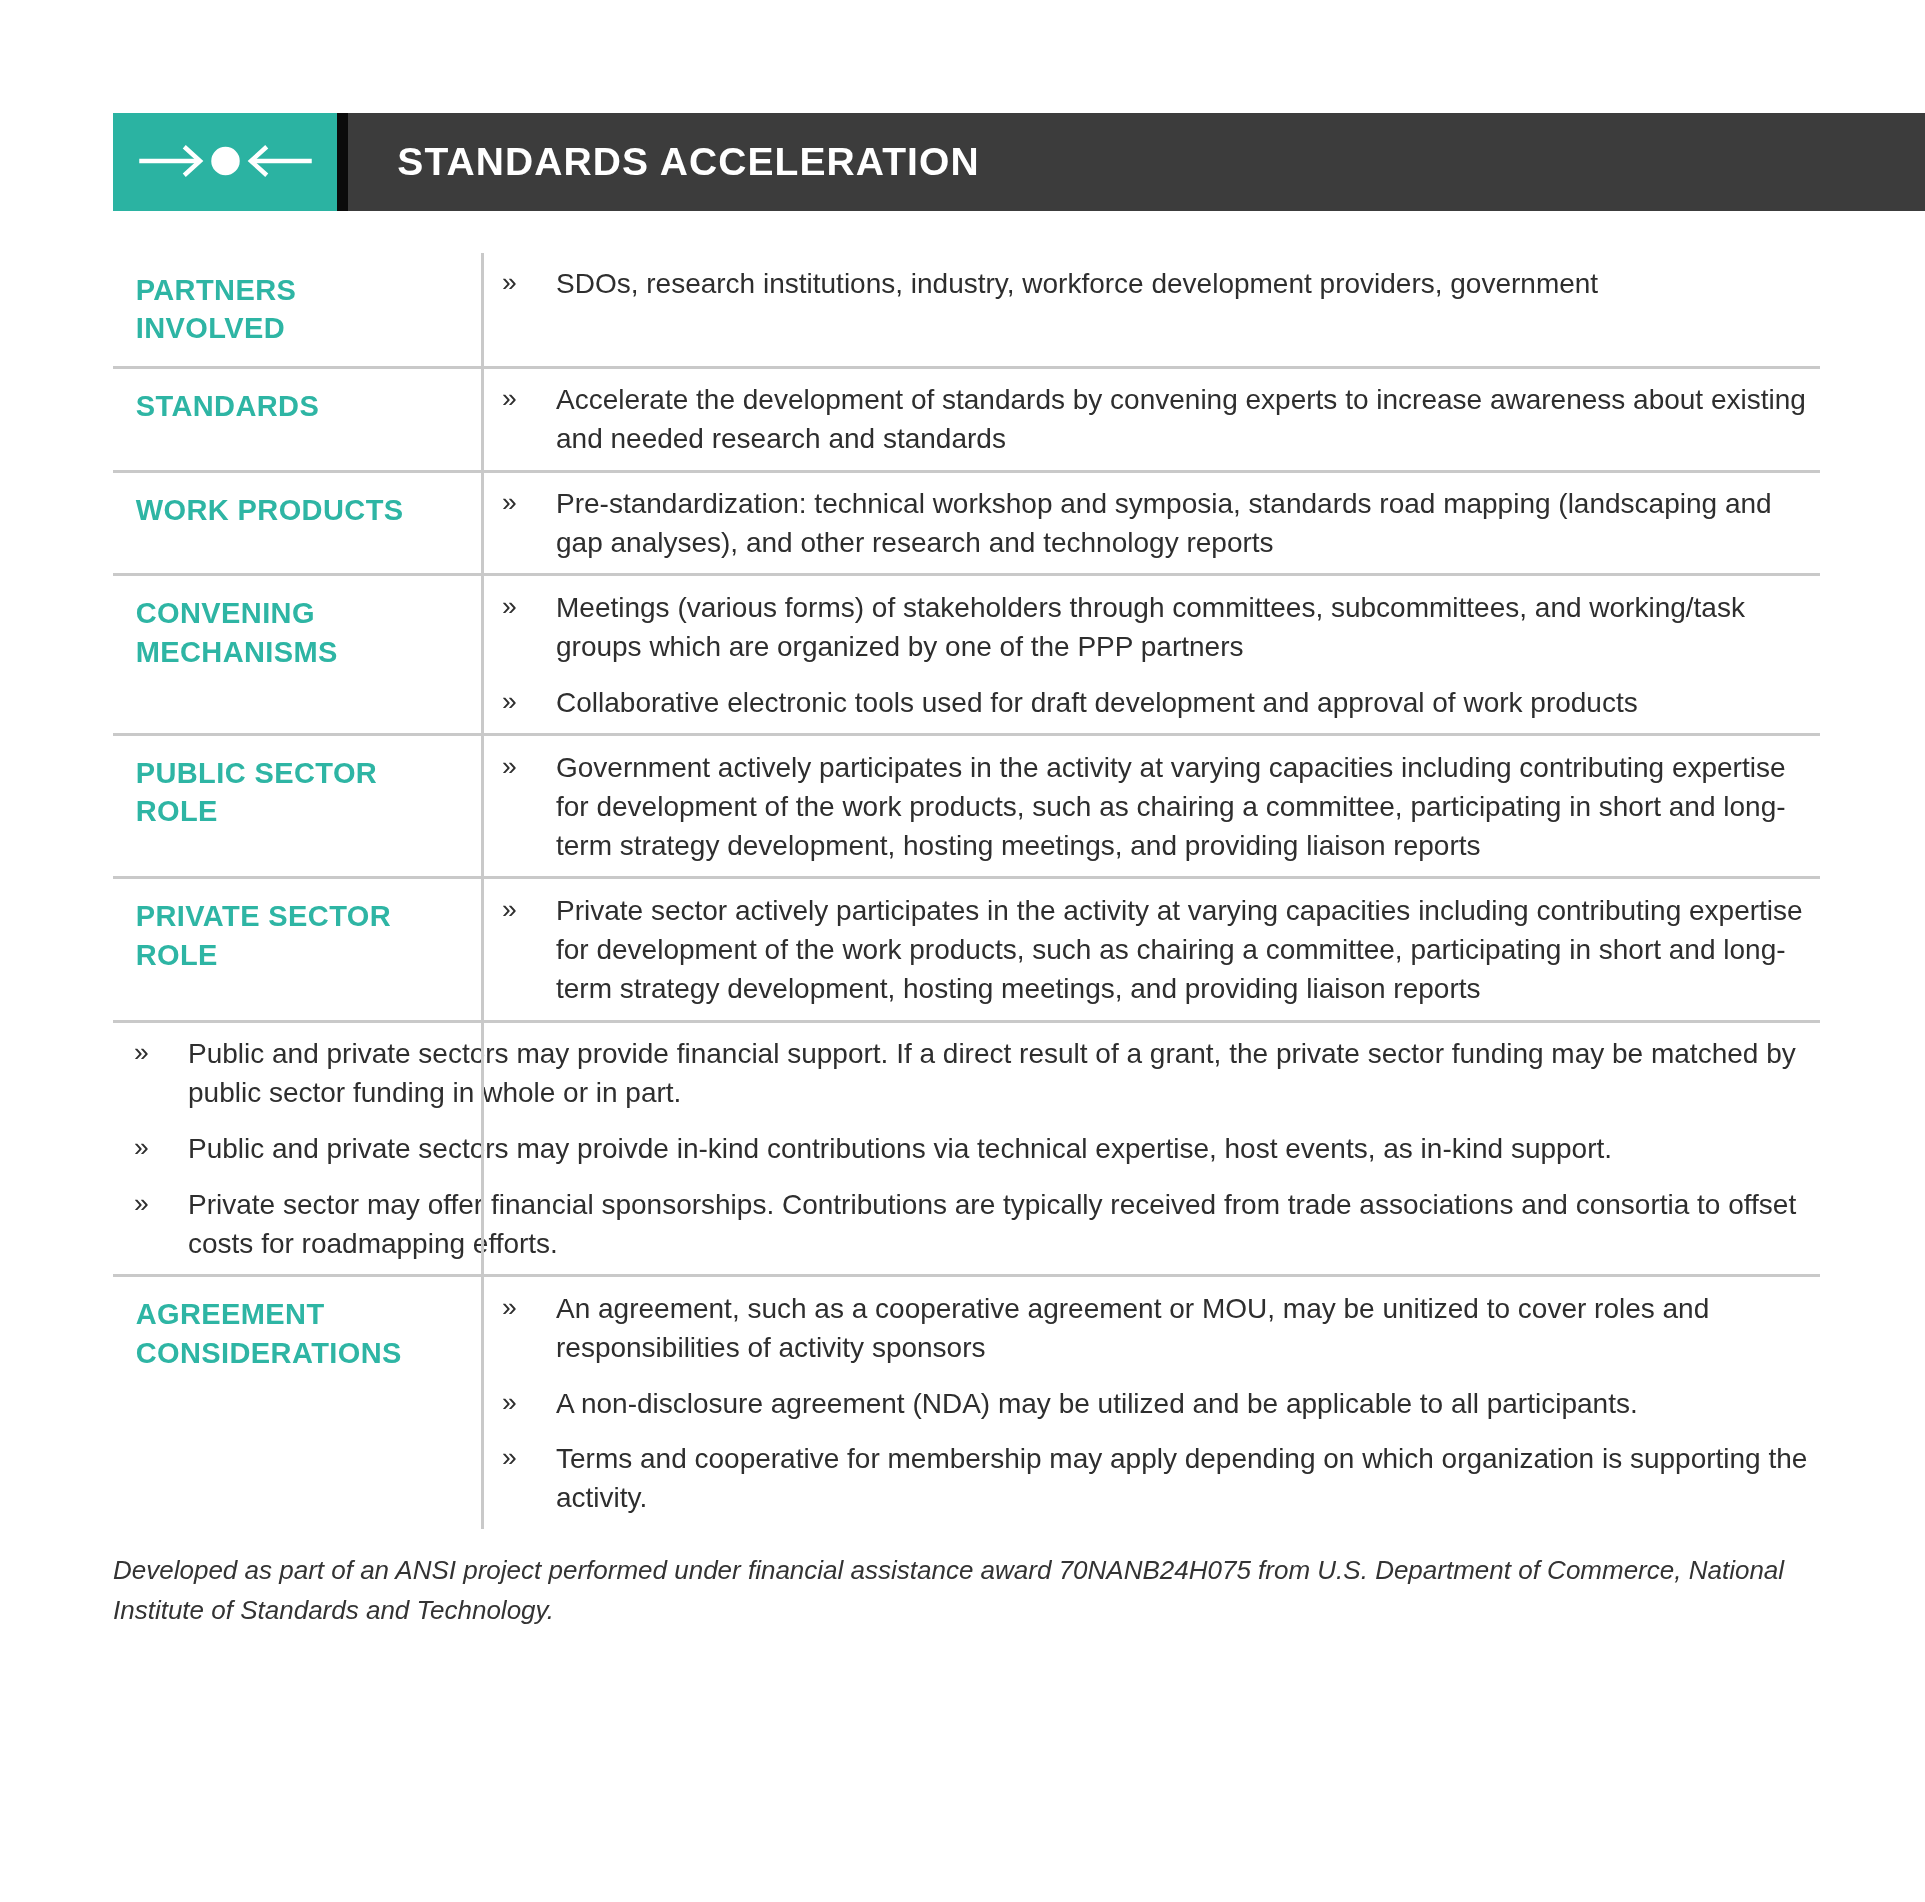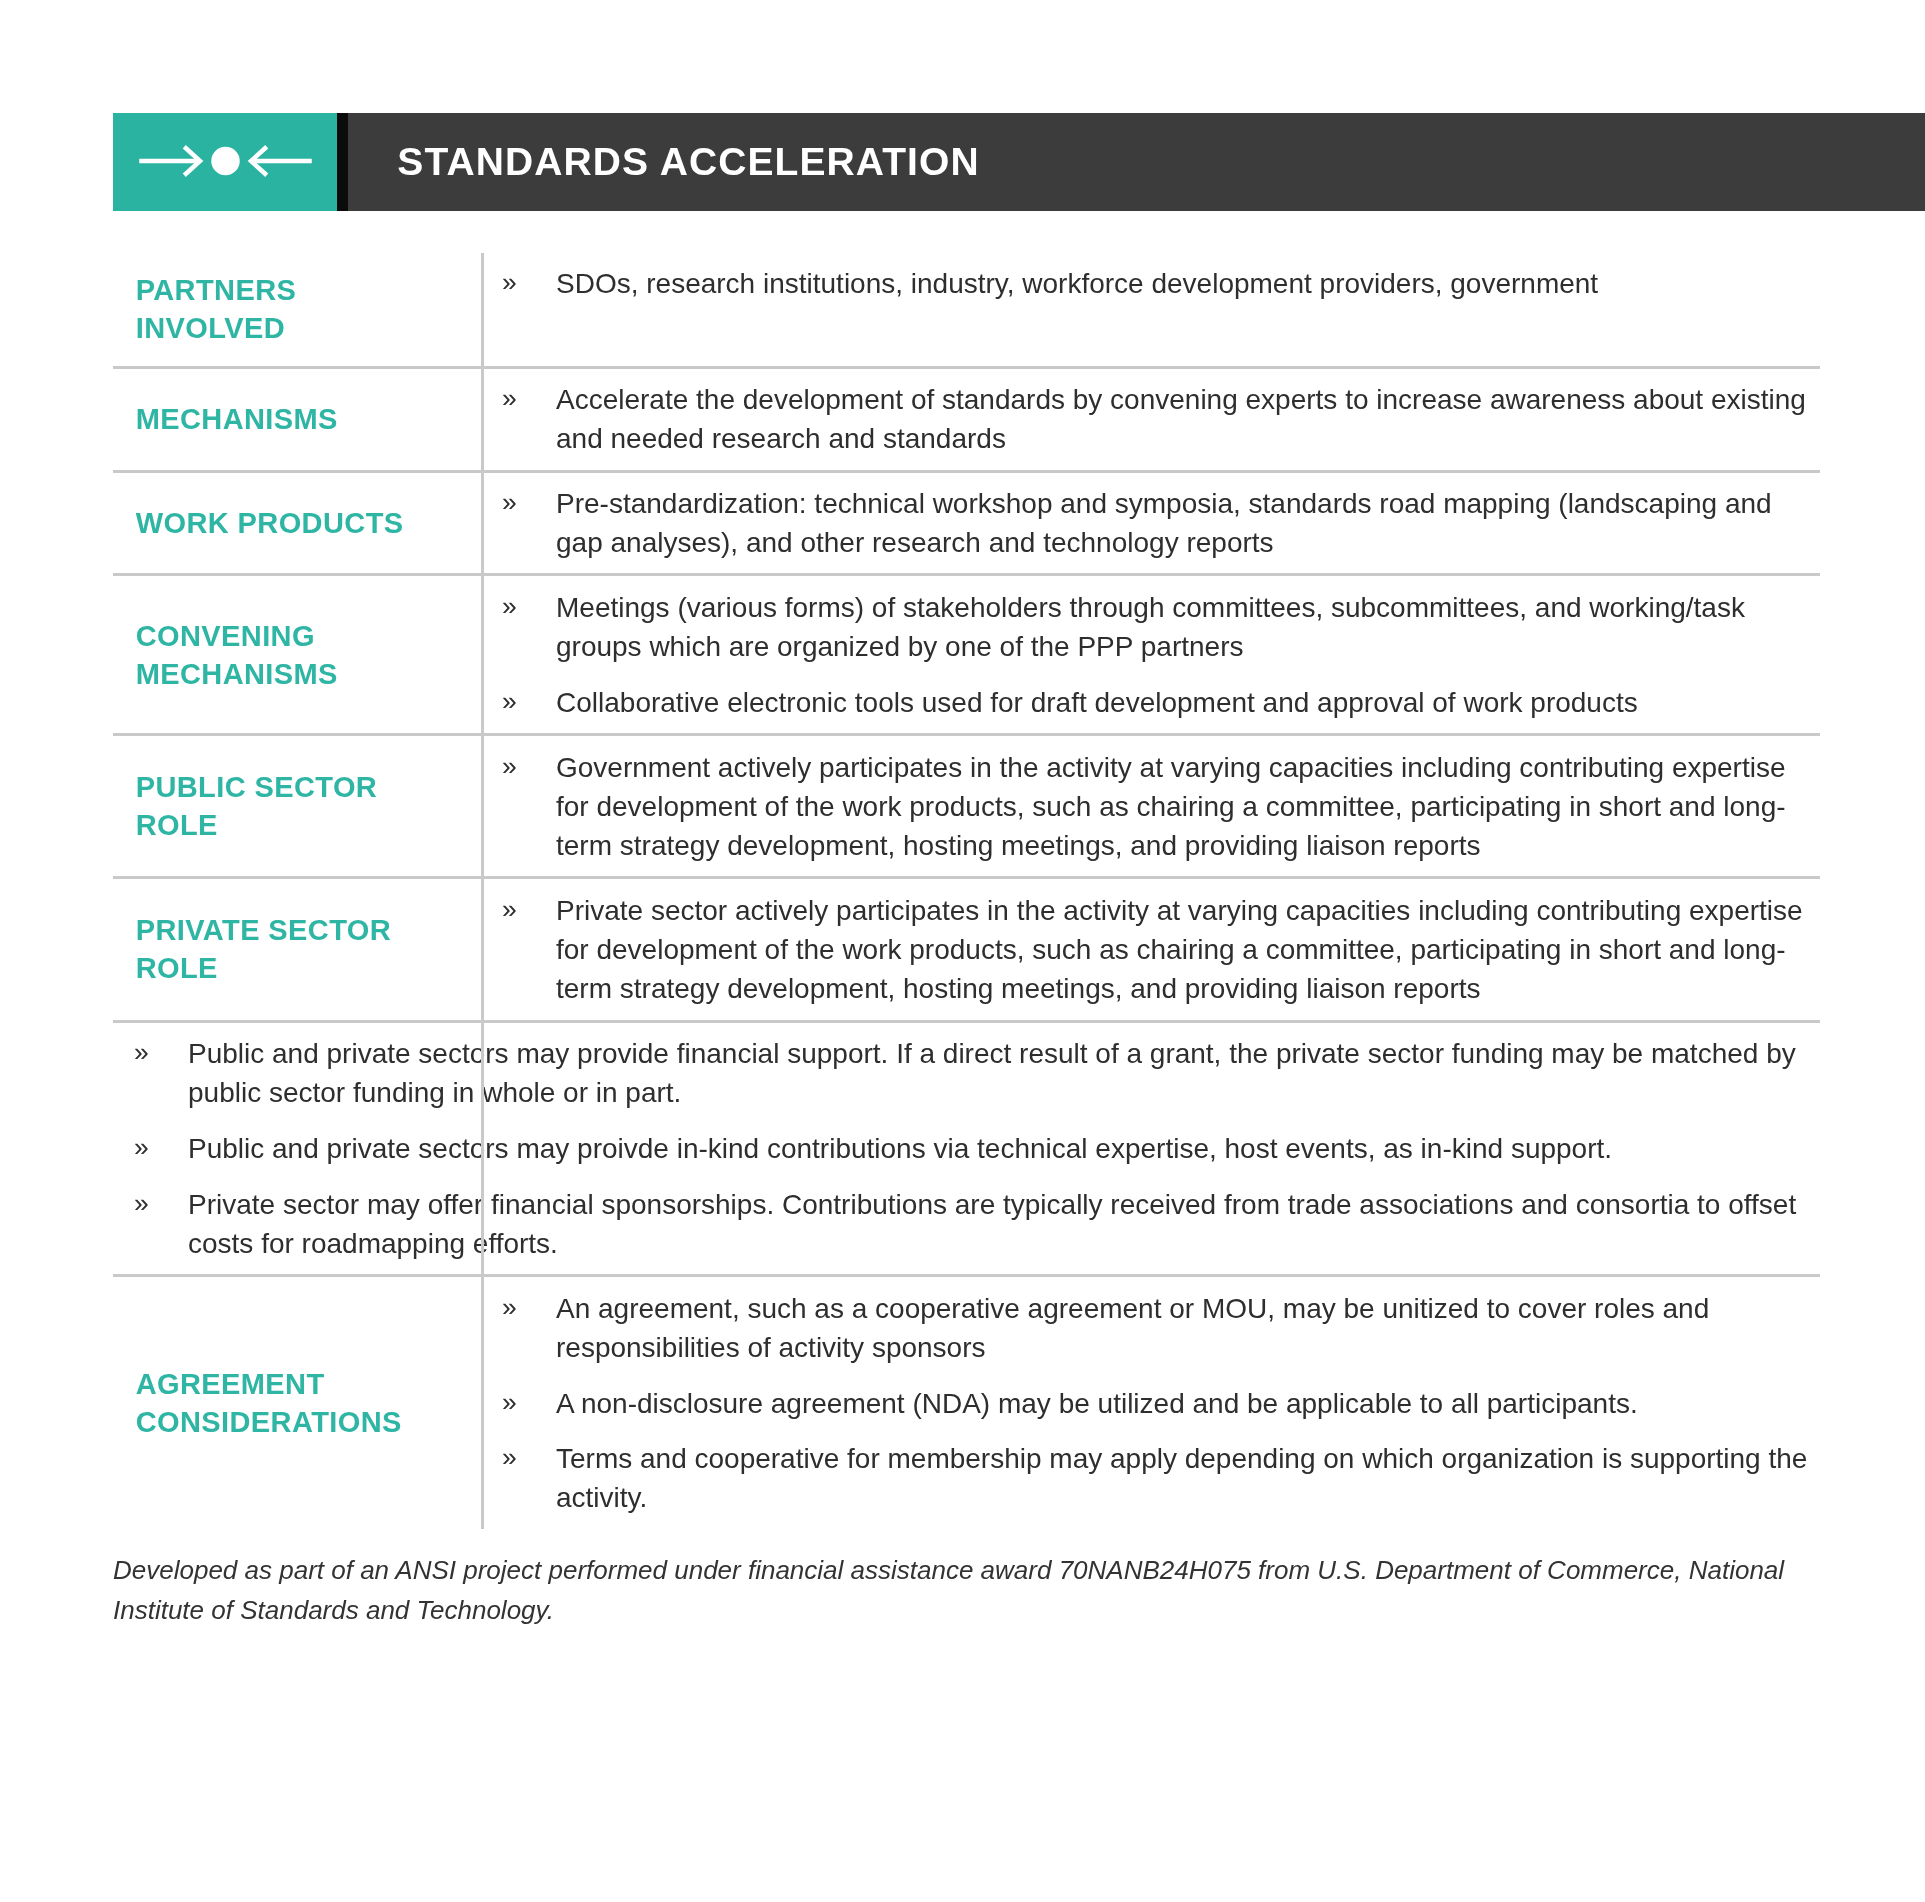--- a/index.html
+++ b/index.html
@@ -68,21 +68,21 @@
     display: flex;
   }
   .row + .row {
     border-top: 3.8px solid #c9c9c9;
   }
   .label-cell {
     flex: none;
     width: 368px;
     box-sizing: border-box;
     display: flex;
-    align-items: center;
+    align-items: flex-start;
     padding: 18px 45px 18px 22.7px;
   }
   .label-text {
     color: #2eb5a4;
     font-weight: bold;
     font-size: 29px;
     line-height: 1.32;
     letter-spacing: 0.4px;
   }
   .content-cell {
@@ -157,21 +157,21 @@
           <ul class="bullets">
             <li class="bullet">
               <span class="bullet-marker">»</span>
               <span class="bullet-text">SDOs, research institutions, industry, workforce development providers, government</span>
             </li>
           </ul>
         </div>
       </div>
       <div class="row">
         <div class="label-cell">
-          <span class="label-text">MECHANISMS</span>
+          <span class="label-text">STANDARDS</span>
         </div>
         <div class="content-cell">
           <ul class="bullets">
             <li class="bullet">
               <span class="bullet-marker">»</span>
               <span class="bullet-text">Accelerate the development of standards by convening experts to increase awareness about existing and needed research and standards</span>
             </li>
           </ul>
         </div>
       </div>

